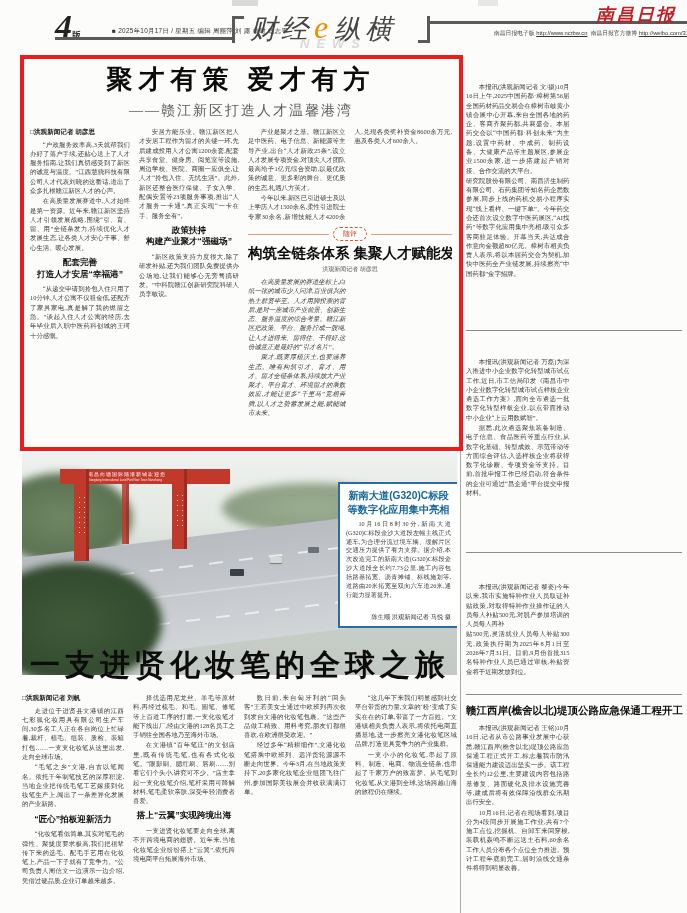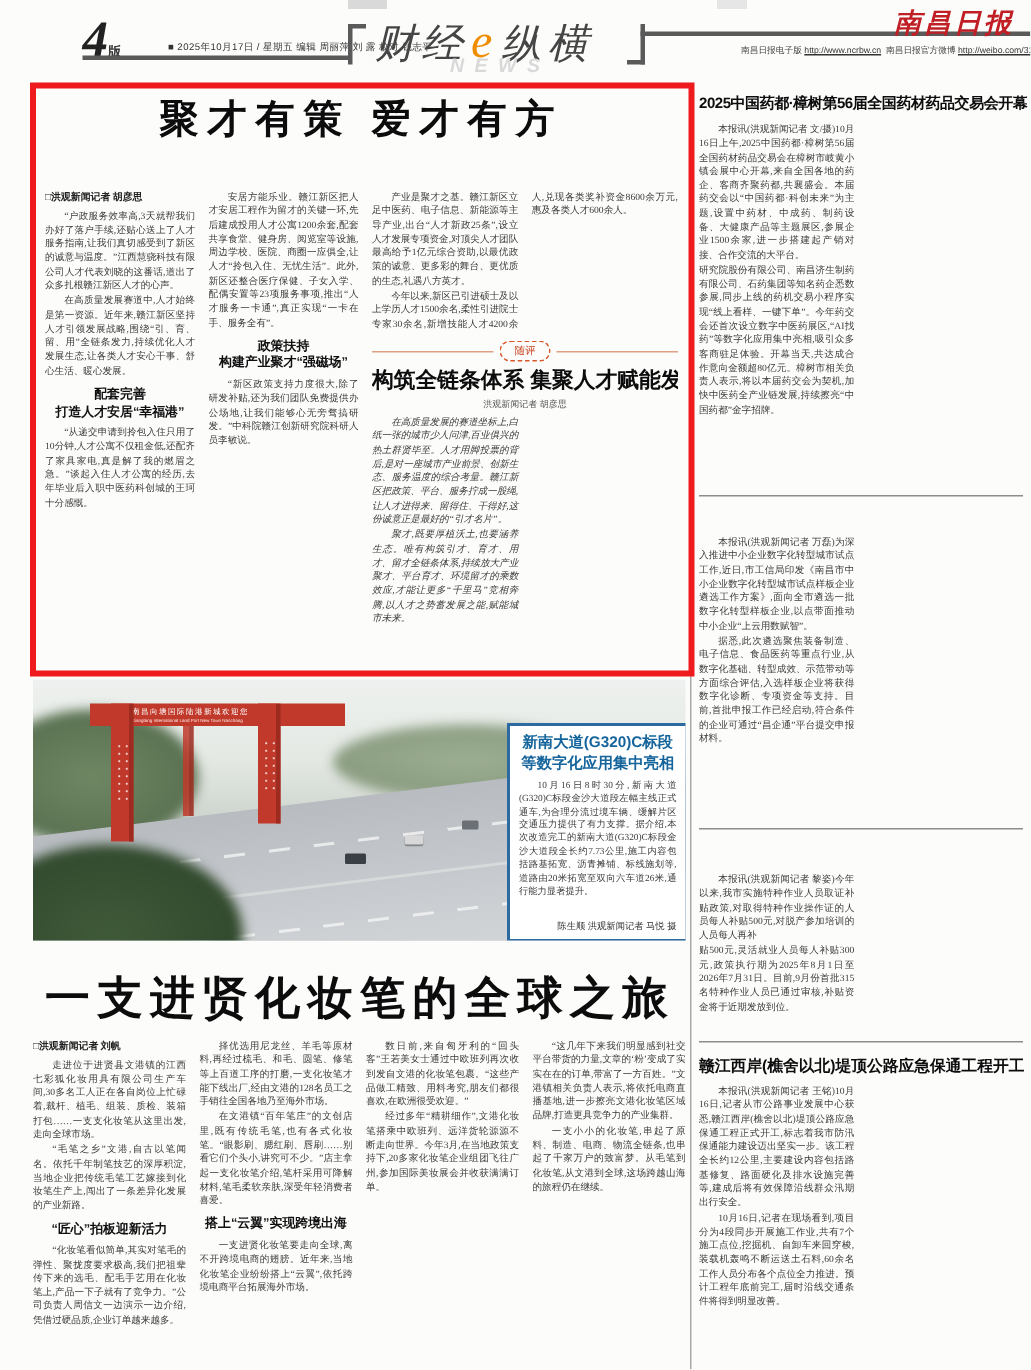--- a/index.html
+++ b/index.html
@@ -113,20 +113,21 @@
     <span class="url">http://www.ncrbw.cn</span>&nbsp;
     <span>南昌日报官方微博</span>
     <span class="url">http://weibo.com/3143602404</span>
   </div>
 
   <div class="abs vrule" style="left:460px; top:57px; height:856px;"></div>
 
   <div class="abs red-box" style="left:20px; top:55px; width:435px; height:388px; pointer-events:none; z-index:30;"></div>
 
   <div class="abs main-headline" style="left:30px; top:62px; width:422px;">聚才有策  爱才有方</div>
+  <div class="abs main-subtitle" style="left:30px; top:102px; width:422px;">——赣江新区打造人才温馨港湾</div>
 
   <div class="abs cols" style="left:30px; top:127px; width:422px; height:312px;">
     <div class="col bodytext" style="width:100px; height:312px;">
       <div class="byline">□洪观新闻记者 胡彦思</div>
       <p>“户政服务效率高,3天就帮我们办好了落户手续,还贴心送上了人才服务指南,让我们真切感受到了新区的诚意与温度。”江西慧骁科技有限公司人才代表刘晓的这番话,道出了众多扎根赣江新区人才的心声。</p>
       <p>在高质量发展赛道中,人才始终是第一资源。近年来,赣江新区坚持人才引领发展战略,围绕“引、育、留、用”全链条发力,持续优化人才发展生态,让各类人才安心干事、舒心生活、暖心发展。</p>
       <div class="colsub">
         <div>配套完善</div>
         <div>打造人才安居“幸福港”</div>
       </div>
@@ -155,21 +156,21 @@
         <div class="comment-headline">构筑全链条体系 集聚人才赋能发展</div>
         <div class="comment-byline">洪观新闻记者 胡彦思</div>
         <div class="bodytext comment-body" style="column-count:2; column-gap:9px; column-fill:auto; height:158px;">
           <p>在高质量发展的赛道坐标上,白纸一张的城市少人问津,百业俱兴的热土群贤毕至。人才用脚投票的背后,是对一座城市产业前景、创新生态、服务温度的综合考量。赣江新区把政策、平台、服务拧成一股绳,让人才进得来、留得住、干得好,这份诚意正是最好的“引才名片”。</p>
           <p>聚才,既要厚植沃土,也要涵养生态。唯有构筑引才、育才、用才、留才全链条体系,持续放大产业聚才、平台育才、环境留才的乘数效应,才能让更多“千里马”竞相奔腾,以人才之势蓄发展之能,赋能城市未来。</p>
         </div>
       </div>
     </div>
   </div>
 
-  <div class="abs photo" style="left:22px; top:453px; width:435px; height:174px;">
+  <div class="abs photo" style="left:22px; top:453px; width:435px; height:222px;">
     <div class="blob" style="left:-30px; top:20px; width:140px; height:90px; background:radial-gradient(#6f8763,#51684a);"></div>
     <div class="blob" style="left:200px; top:30px; width:180px; height:50px; background:radial-gradient(#8ba07e,#6c8160); opacity:.8;"></div>
     <div class="blob" style="left:330px; top:60px; width:140px; height:80px; background:radial-gradient(#5f7a55,#46603e);"></div>
     <div class="road">
       <div class="lane" style="left:0; top:28px; width:100%;"></div>
       <div class="lane" style="left:0; top:55px; width:100%; background:#e9e9e9; opacity:.5;"></div>
       <div class="lane" style="left:0; top:82px; width:100%;"></div>
     </div>
     <div class="blob" style="left:-40px; top:110px; width:180px; height:120px; background:radial-gradient(#3f5a39,#2c4228);"></div>
 
@@ -220,21 +221,20 @@
     <div class="col bodytext" style="width:102px;">
       <p>数日前,来自匈牙利的“回头客”王若美女士通过中欧班列再次收到发自文港的化妆笔包裹。“这些产品做工精致、用料考究,朋友们都很喜欢,在欧洲很受欢迎。”</p>
       <p>经过多年“精耕细作”,文港化妆笔搭乘中欧班列、远洋货轮源源不断走向世界。今年3月,在当地政策支持下,20多家化妆笔企业组团飞往广州,参加国际美妆展会并收获满满订单。</p>
     </div>
     <div class="col bodytext" style="width:102px;">
       <p>“这几年下来我们明显感到社交平台带货的力量,文章的‘粉’变成了实实在在的订单,带富了一方百姓。”文港镇相关负责人表示,将依托电商直播基地,进一步擦亮文港化妆笔区域品牌,打造更具竞争力的产业集群。</p>
       <p>一支小小的化妆笔,串起了原料、制造、电商、物流全链条,也串起了千家万户的致富梦。从毛笔到化妆笔,从文港到全球,这场跨越山海的旅程仍在继续。</p>
     </div>
   </div>
 
-  <div class="abs side-h" style="left:466px; top:62px; width:216px; font-size:10px; letter-spacing:-0.3px;">2025中国药都·樟树第56届全国药材药品交易会开幕</div>
   <div class="abs bodytext side-body" style="left:466px; top:82px; width:216px; height:242px;">
     <p>本报讯(洪观新闻记者 文/摄)10月16日上午,2025中国药都·樟树第56届全国药材药品交易会在樟树市岐黄小镇会展中心开幕,来自全国各地的药企、客商齐聚药都,共襄盛会。本届药交会以“中国药都·科创未来”为主题,设置中药材、中成药、制药设备、大健康产品等主题展区,参展企业1500余家,进一步搭建起产销对接、合作交流的大平台。</p>
     <p class="cont">研究院股份有限公司、南昌济生制药有限公司、石药集团等知名药企悉数参展,同步上线的药机交易小程序实现“线上看样、一键下单”。今年药交会还首次设立数字中医药展区,“AI找药”等数字化应用集中亮相,吸引众多客商驻足体验。开幕当天,共达成合作意向金额超80亿元。樟树市相关负责人表示,将以本届药交会为契机,加快中医药全产业链发展,持续擦亮“中国药都”金字招牌。</p>
   </div>
   <div class="abs sep" style="left:466px; top:330px; width:216px;"></div>
 
   <div class="abs bodytext side-body" style="left:466px; top:357px; width:216px; height:188px;">
     <p>本报讯(洪观新闻记者 万磊)为深入推进中小企业数字化转型城市试点工作,近日,市工信局印发《南昌市中小企业数字化转型城市试点样板企业遴选工作方案》,面向全市遴选一批数字化转型样板企业,以点带面推动中小企业“上云用数赋智”。</p>
     <p>据悉,此次遴选聚焦装备制造、电子信息、食品医药等重点行业,从数字化基础、转型成效、示范带动等方面综合评估,入选样板企业将获得数字化诊断、专项资金等支持。目前,首批申报工作已经启动,符合条件的企业可通过“昌企通”平台提交申报材料。</p>
   </div>

